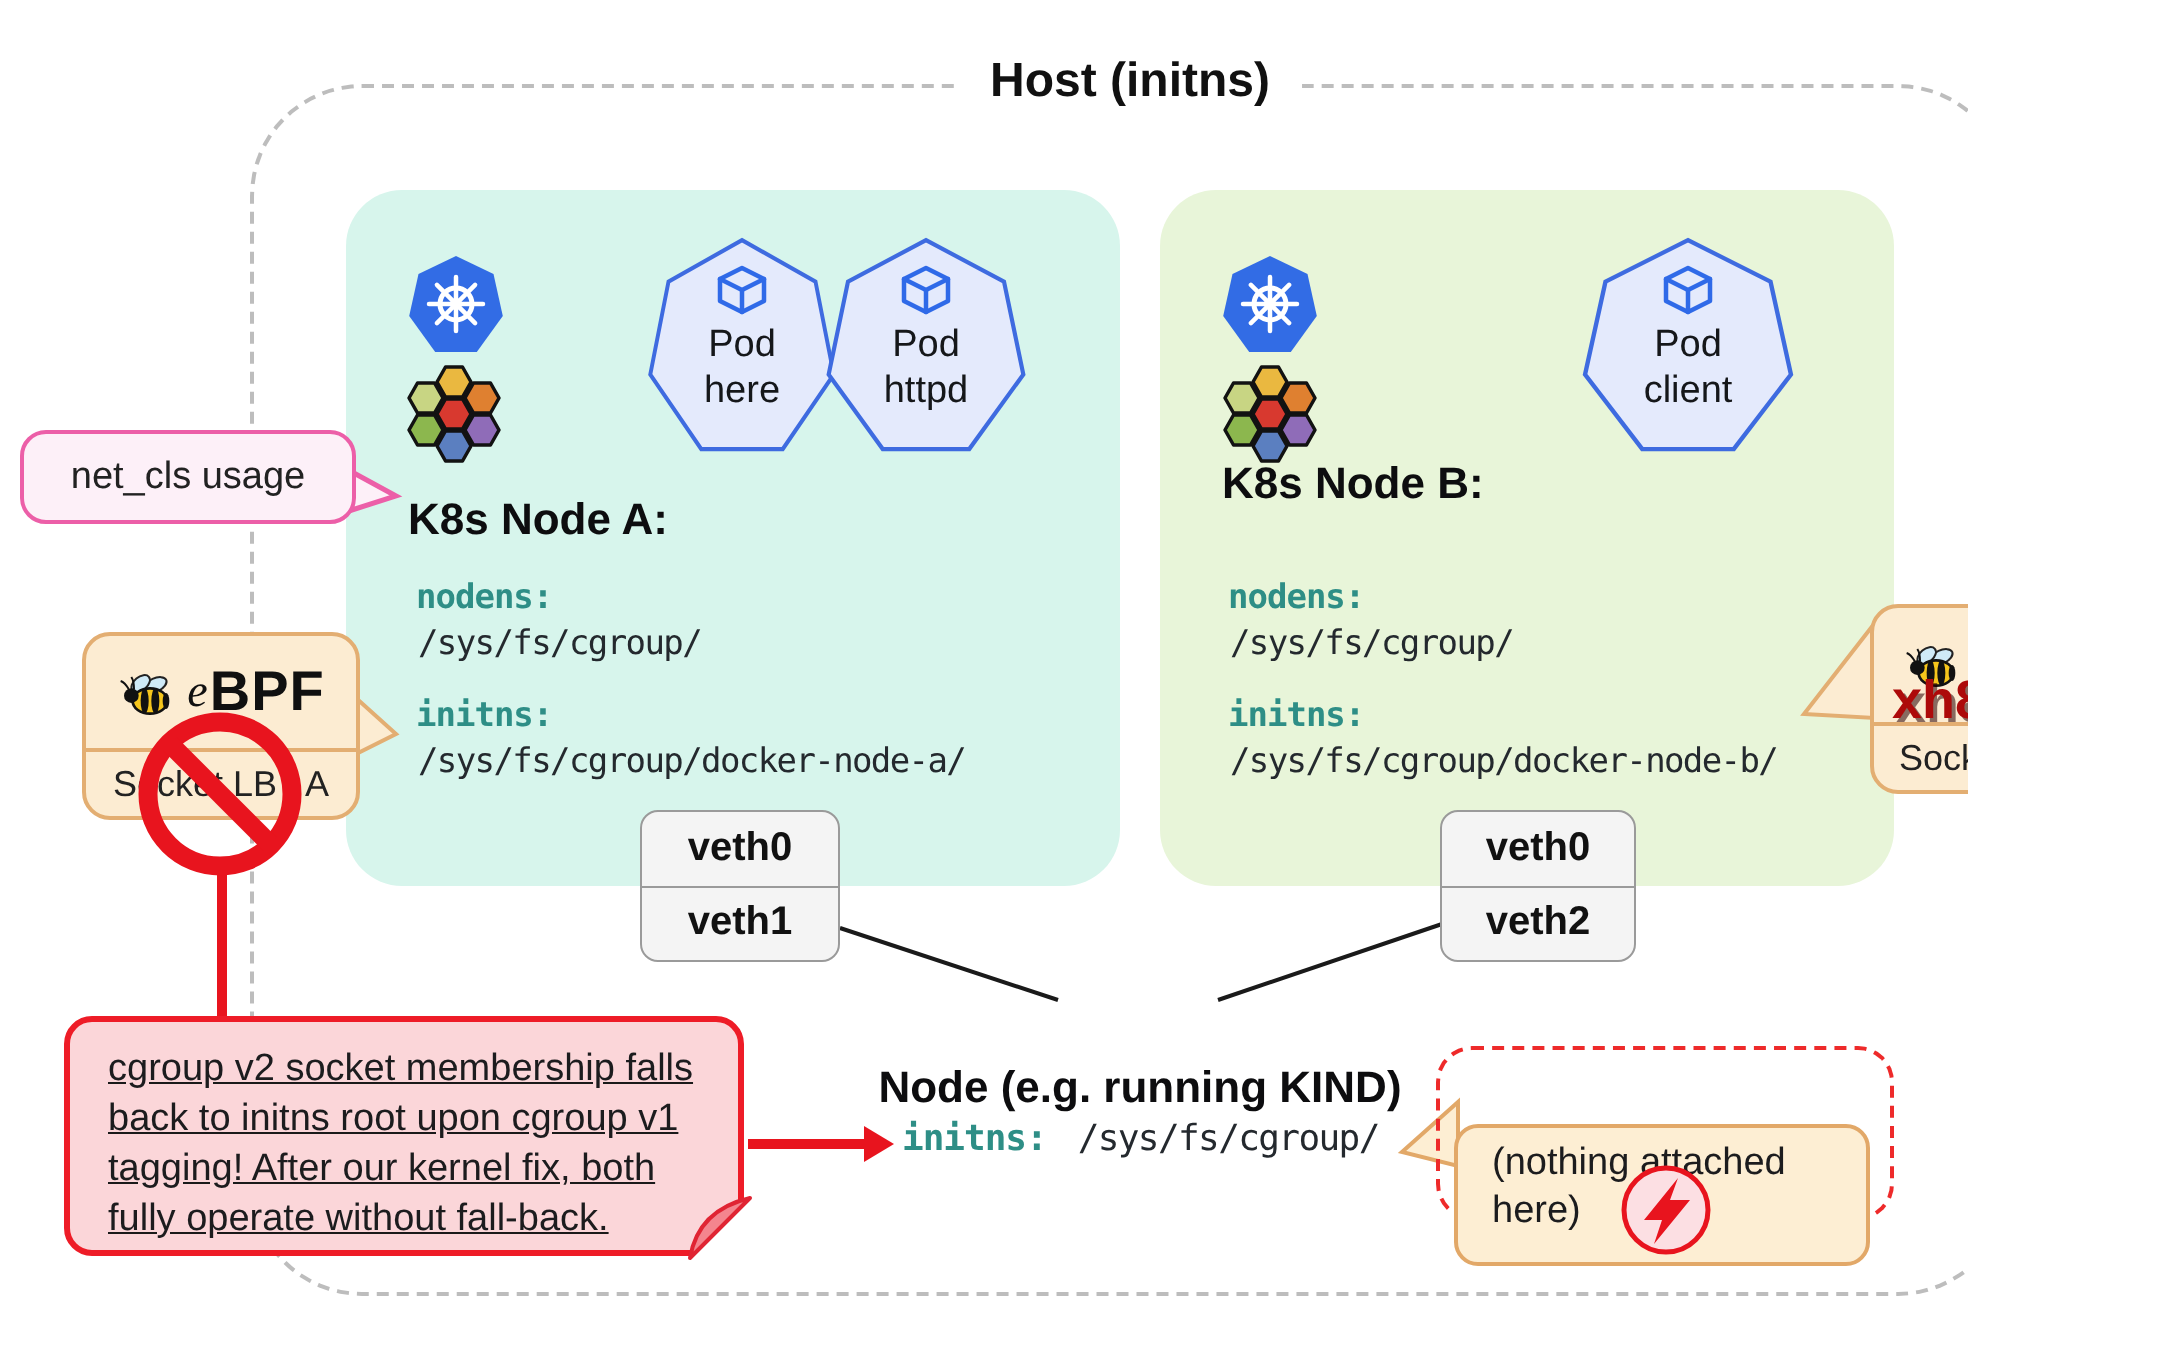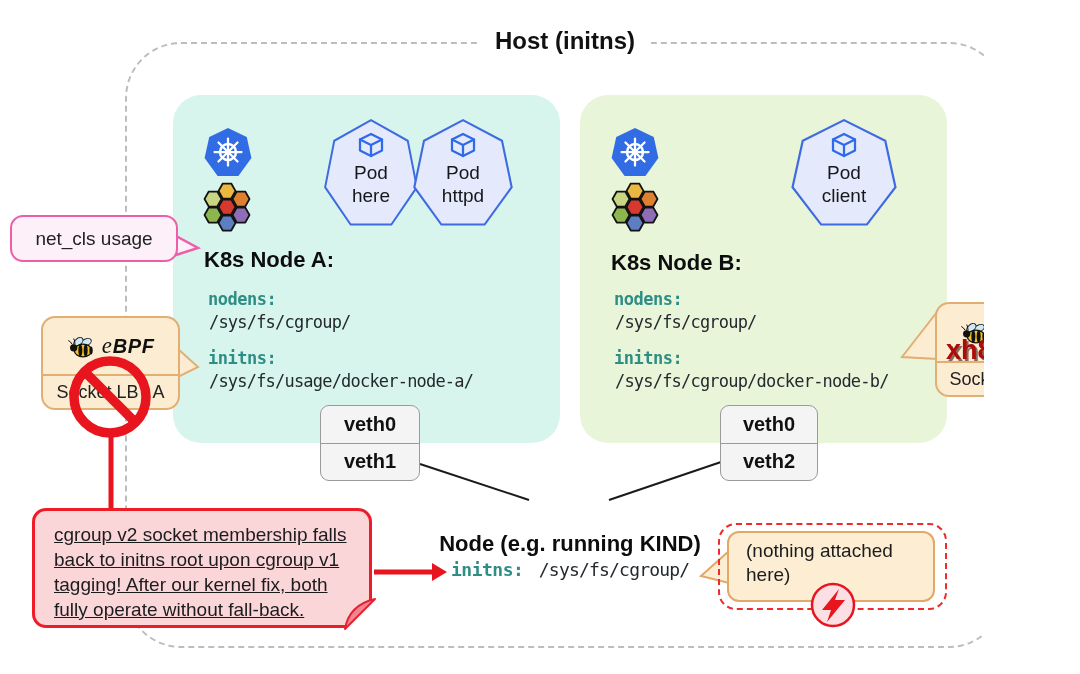--- a/index.html
+++ b/index.html
@@ -50,32 +50,32 @@
   .netcls{background:var(--netcls-bg,#fdf0f8);border:2.5px solid var(--netcls-border,#ec5fa8);
           border-radius:13px;display:flex;align-items:center;justify-content:center;
           font-size:19px;color:#222;z-index:4;box-sizing:border-box;}
   .badge{background:var(--badge-bg,#fcecd2);border:2px solid var(--badge-border,#e3ae72);
          border-radius:14px;display:flex;flex-direction:column;z-index:4;box-sizing:border-box;}
   .badge-logo{flex:1;display:flex;align-items:center;justify-content:center;
               border-bottom:2px solid var(--badge-border,#e3ae72);gap:1px;}
   .badge-label{height:32px;display:flex;align-items:center;justify-content:center;
                font-size:18px;color:#222;}
   .ebpf-e{font-family:"Liberation Serif",serif;font-style:italic;font-size:23px;color:#101010;margin-left:2px;}
-  .ebpf-bpf{font-weight:800;font-size:20px;color:#101010;letter-spacing:0.5px;font-style:italic;}
+  .ebpf-bpf{font-weight:800;font-size:28px;color:#101010;letter-spacing:0.5px;}
   .watermark{font-weight:800;font-size:27px;color:var(--watermark-red,#ad0a0a);
              text-shadow:2px 2px 0 rgba(40,0,0,0.55);white-space:nowrap;margin-top:20px;}
 
   
   .warning{background:var(--warning-bg,#fbd6d9);border:3px solid var(--warning-border,#ee1c27);
            border-radius:14px;z-index:4;box-sizing:border-box;text-decoration:underline;}
   .warning-text{padding:11px 8px 0 19px;font-size:19px;line-height:25px;color:#1c1c1e;}
 
   
   .nothing-dashed{border:2.5px dashed #ee2a2a;border-radius:18px;z-index:4;box-sizing:border-box;}
-  .speech{background:#fdeed3;border:2px solid #e2a868;border-radius:12px;z-index:4;box-sizing:border-box;}
+  .speech{background:#fdeed3;border:2px solid #e2a868;border-radius:12px;z-index:4;box-sizing:border-box;margin-top:31px;}
   .nothing-text{padding:6px 0 0 17px;font-size:19px;line-height:24px;color:#1c1c1e;width:175px;}
 
   .kind-title{font-weight:bold;font-size:22px;color:#0d0d0f;text-align:center;z-index:4;}
 </style>
 </head>
 <body>
 
 <div class="stage">
 
   <div class="abs host">
@@ -148,21 +148,21 @@
       </svg>
       <div class="pod-line">Pod</div>
       <div class="pod-line">httpd</div>
     </div>
   </div>
 
   <div class="abs node-title" style="left:204px;top:247px">K8s Node A:</div>
   <div class="abs mlabel" style="left:208px;top:289px">nodens:</div>
   <div class="abs mpath" style="left:209px;top:312px">/sys/fs/cgroup/</div>
   <div class="abs mlabel" style="left:208px;top:348px">initns:</div>
-  <div class="abs mpath" style="left:209px;top:371px">/sys/fs/usage/docker-node-a/</div>
+  <div class="abs mpath" style="left:209px;top:371px">/sys/fs/cgroup/docker-node-a/</div>
 
   <svg class="abs z4" style="left:610px;top:127px" width="50" height="50" viewBox="0 0 100 100">
     <polygon points="50,2 87.5,20 96.8,62 70.8,98 29.2,98 3.2,62 12.5,20" fill="#326ce5"></polygon>
     <g stroke="#fff" stroke-width="4.5" stroke-linecap="round">
       <line x1="50" y1="23" x2="50" y2="77"></line>
         <line x1="23" y1="50" x2="77" y2="50"></line>
       <line x1="30.9" y1="30.9" x2="69.1" y2="69.1"></line>
         <line x1="69.1" y1="30.9" x2="30.9" y2="69.1"></line>
     </g>
     <circle cx="50" cy="50" r="16" fill="none" stroke="#fff" stroke-width="5"></circle>
@@ -189,21 +189,21 @@
       <svg class="cube" viewBox="0 0 60 60" fill="none" stroke="#2f6ae8" stroke-width="4.5" stroke-linejoin="round" stroke-linecap="round">
         <path d="M30 8 L52 19 L52 41 L30 52 L8 41 L8 19 Z"></path>
           <path d="M8 19 L30 30 L52 19"></path>
           <path d="M30 30 L30 52"></path>
       </svg>
       <div class="pod-line">Pod</div>
       <div class="pod-line">client</div>
     </div>
   </div>
 
-  <div class="abs node-title" style="left:611px;top:250px">K8s Node B:</div>
+  <div class="abs node-title" style="left:611px;top:229px">K8s Node B:</div>
   <div class="abs mlabel" style="left:614px;top:289px">nodens:</div>
   <div class="abs mpath" style="left:615px;top:312px">/sys/fs/cgroup/</div>
   <div class="abs mlabel" style="left:614px;top:348px">initns:</div>
   <div class="abs mpath" style="left:615px;top:371px">/sys/fs/cgroup/docker-node-b/</div>
 
   <div class="abs iface" style="left:320px;top:405px;width:100px;height:76px">
     <div class="iface-row divided">veth0</div>
     <div class="iface-row">veth1</div>
   </div>
   <div class="abs iface" style="left:720px;top:405px;width:98px;height:76px">

